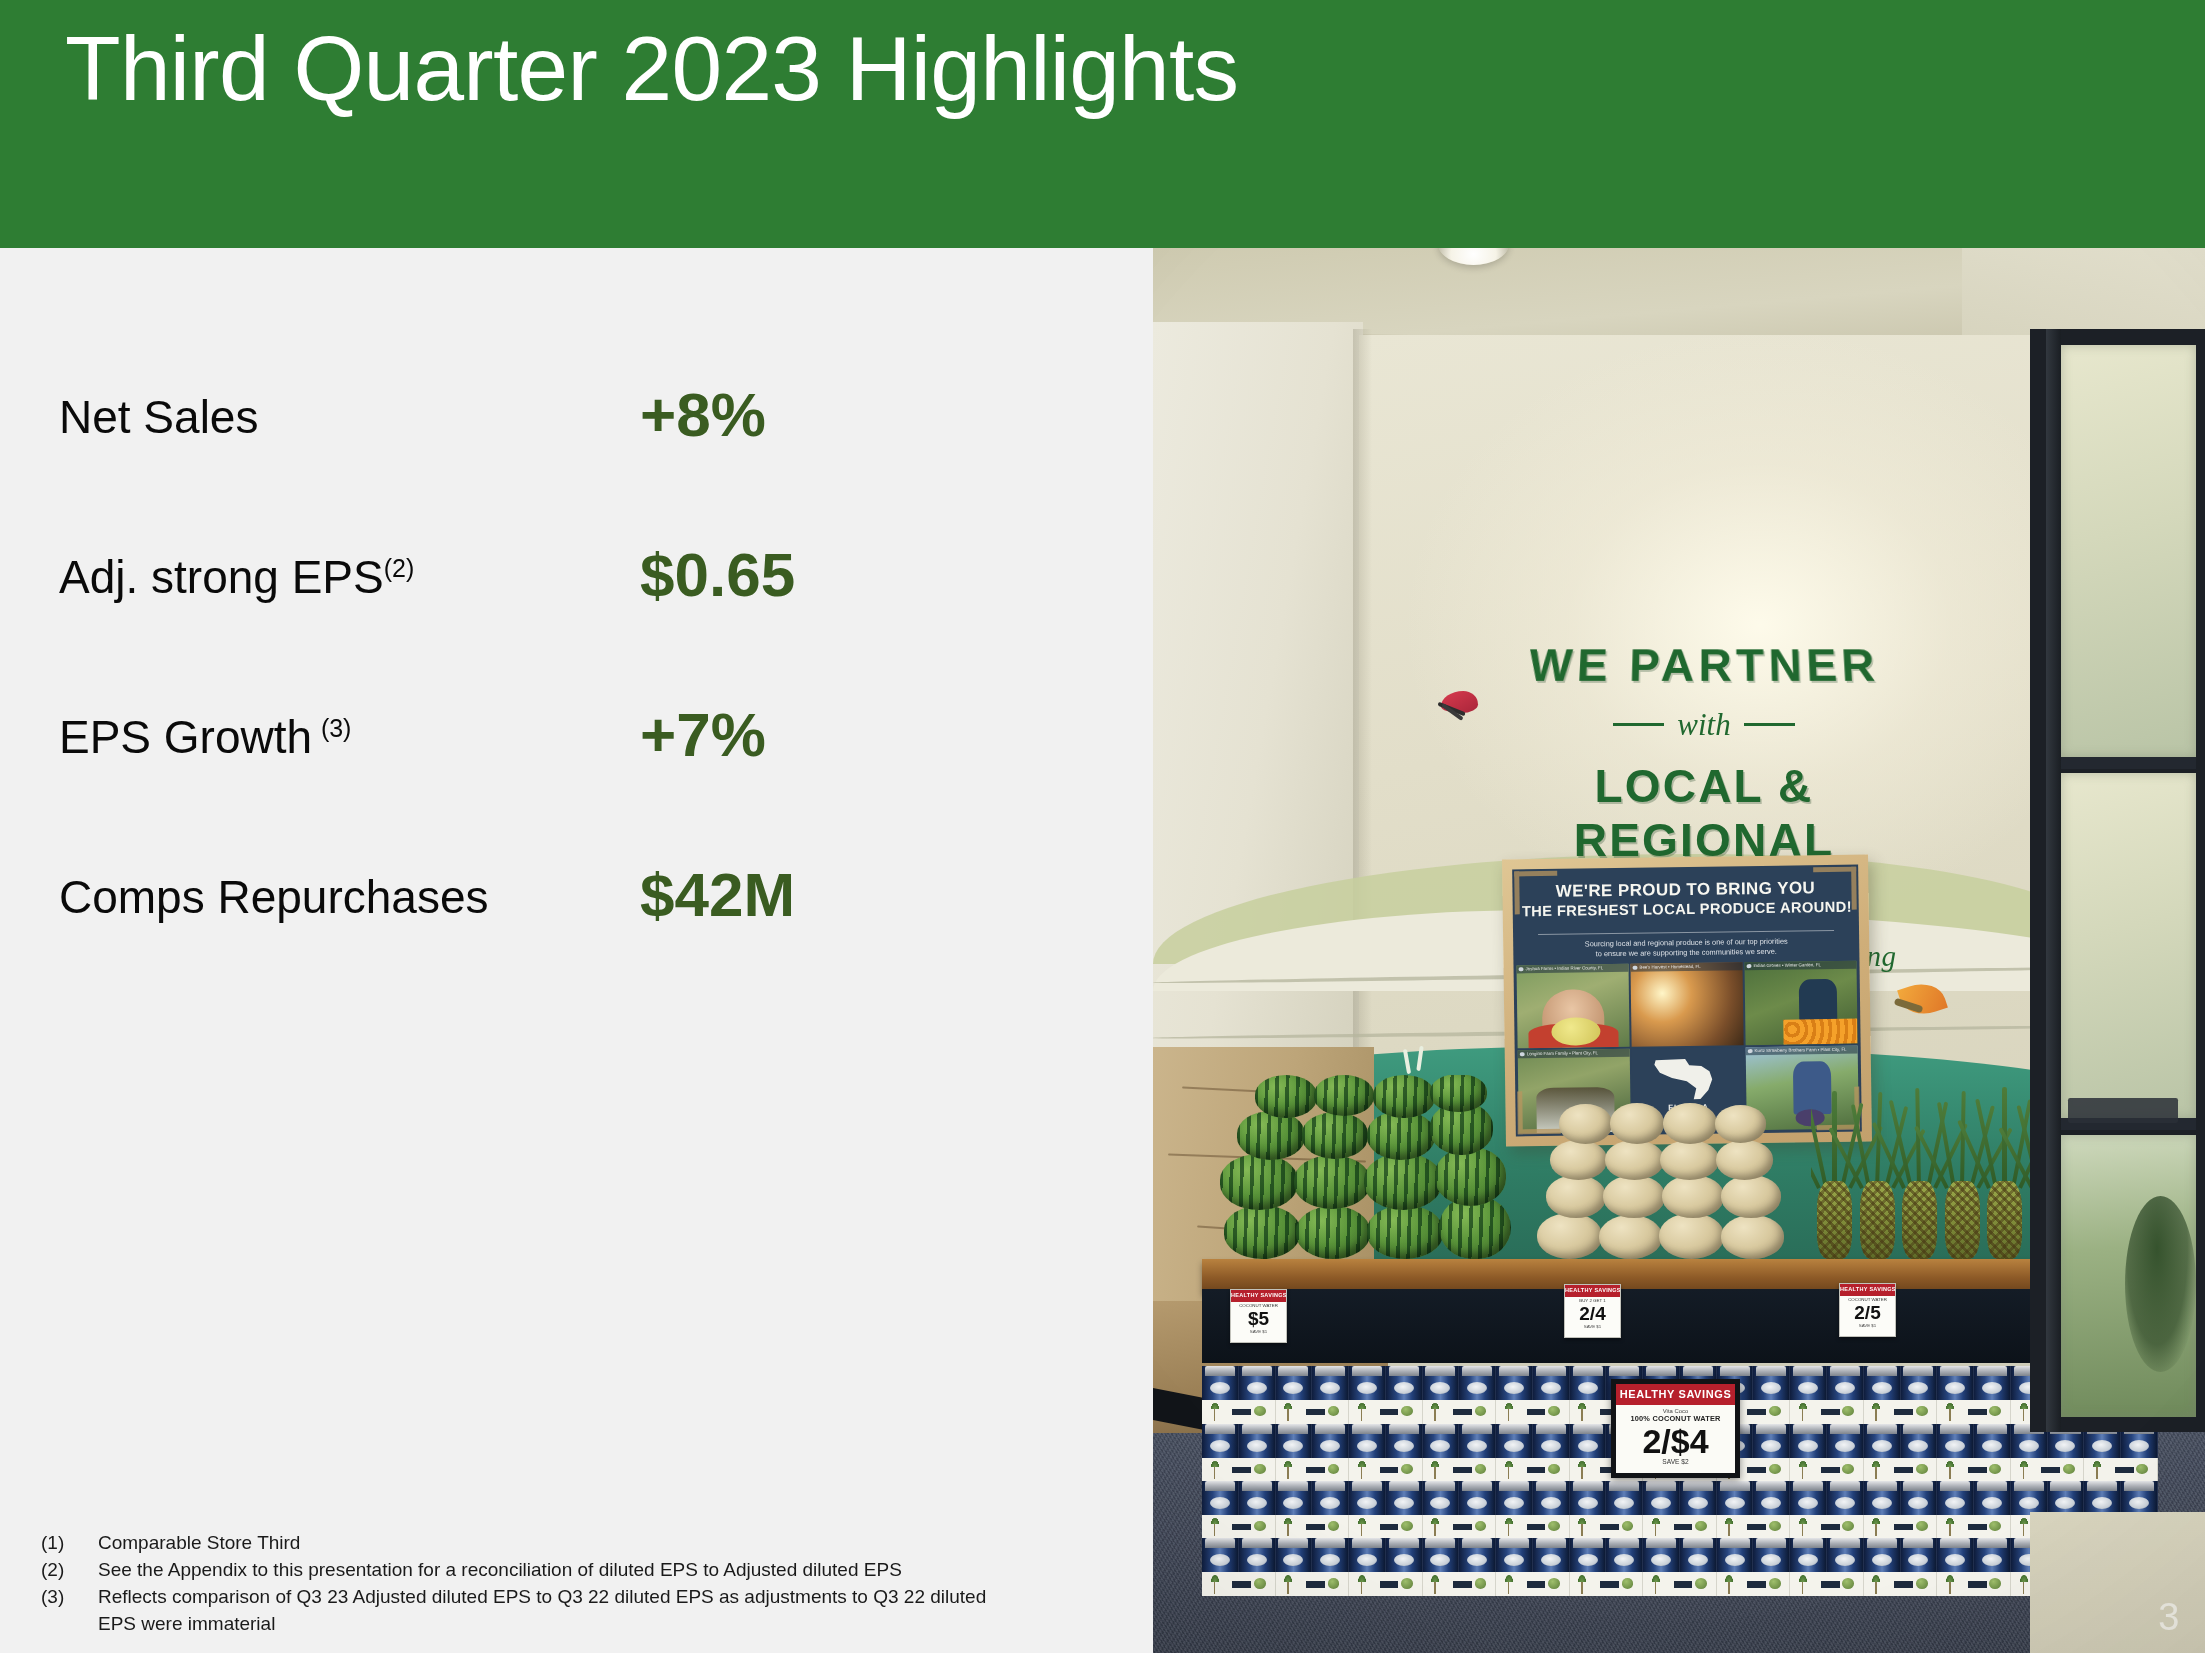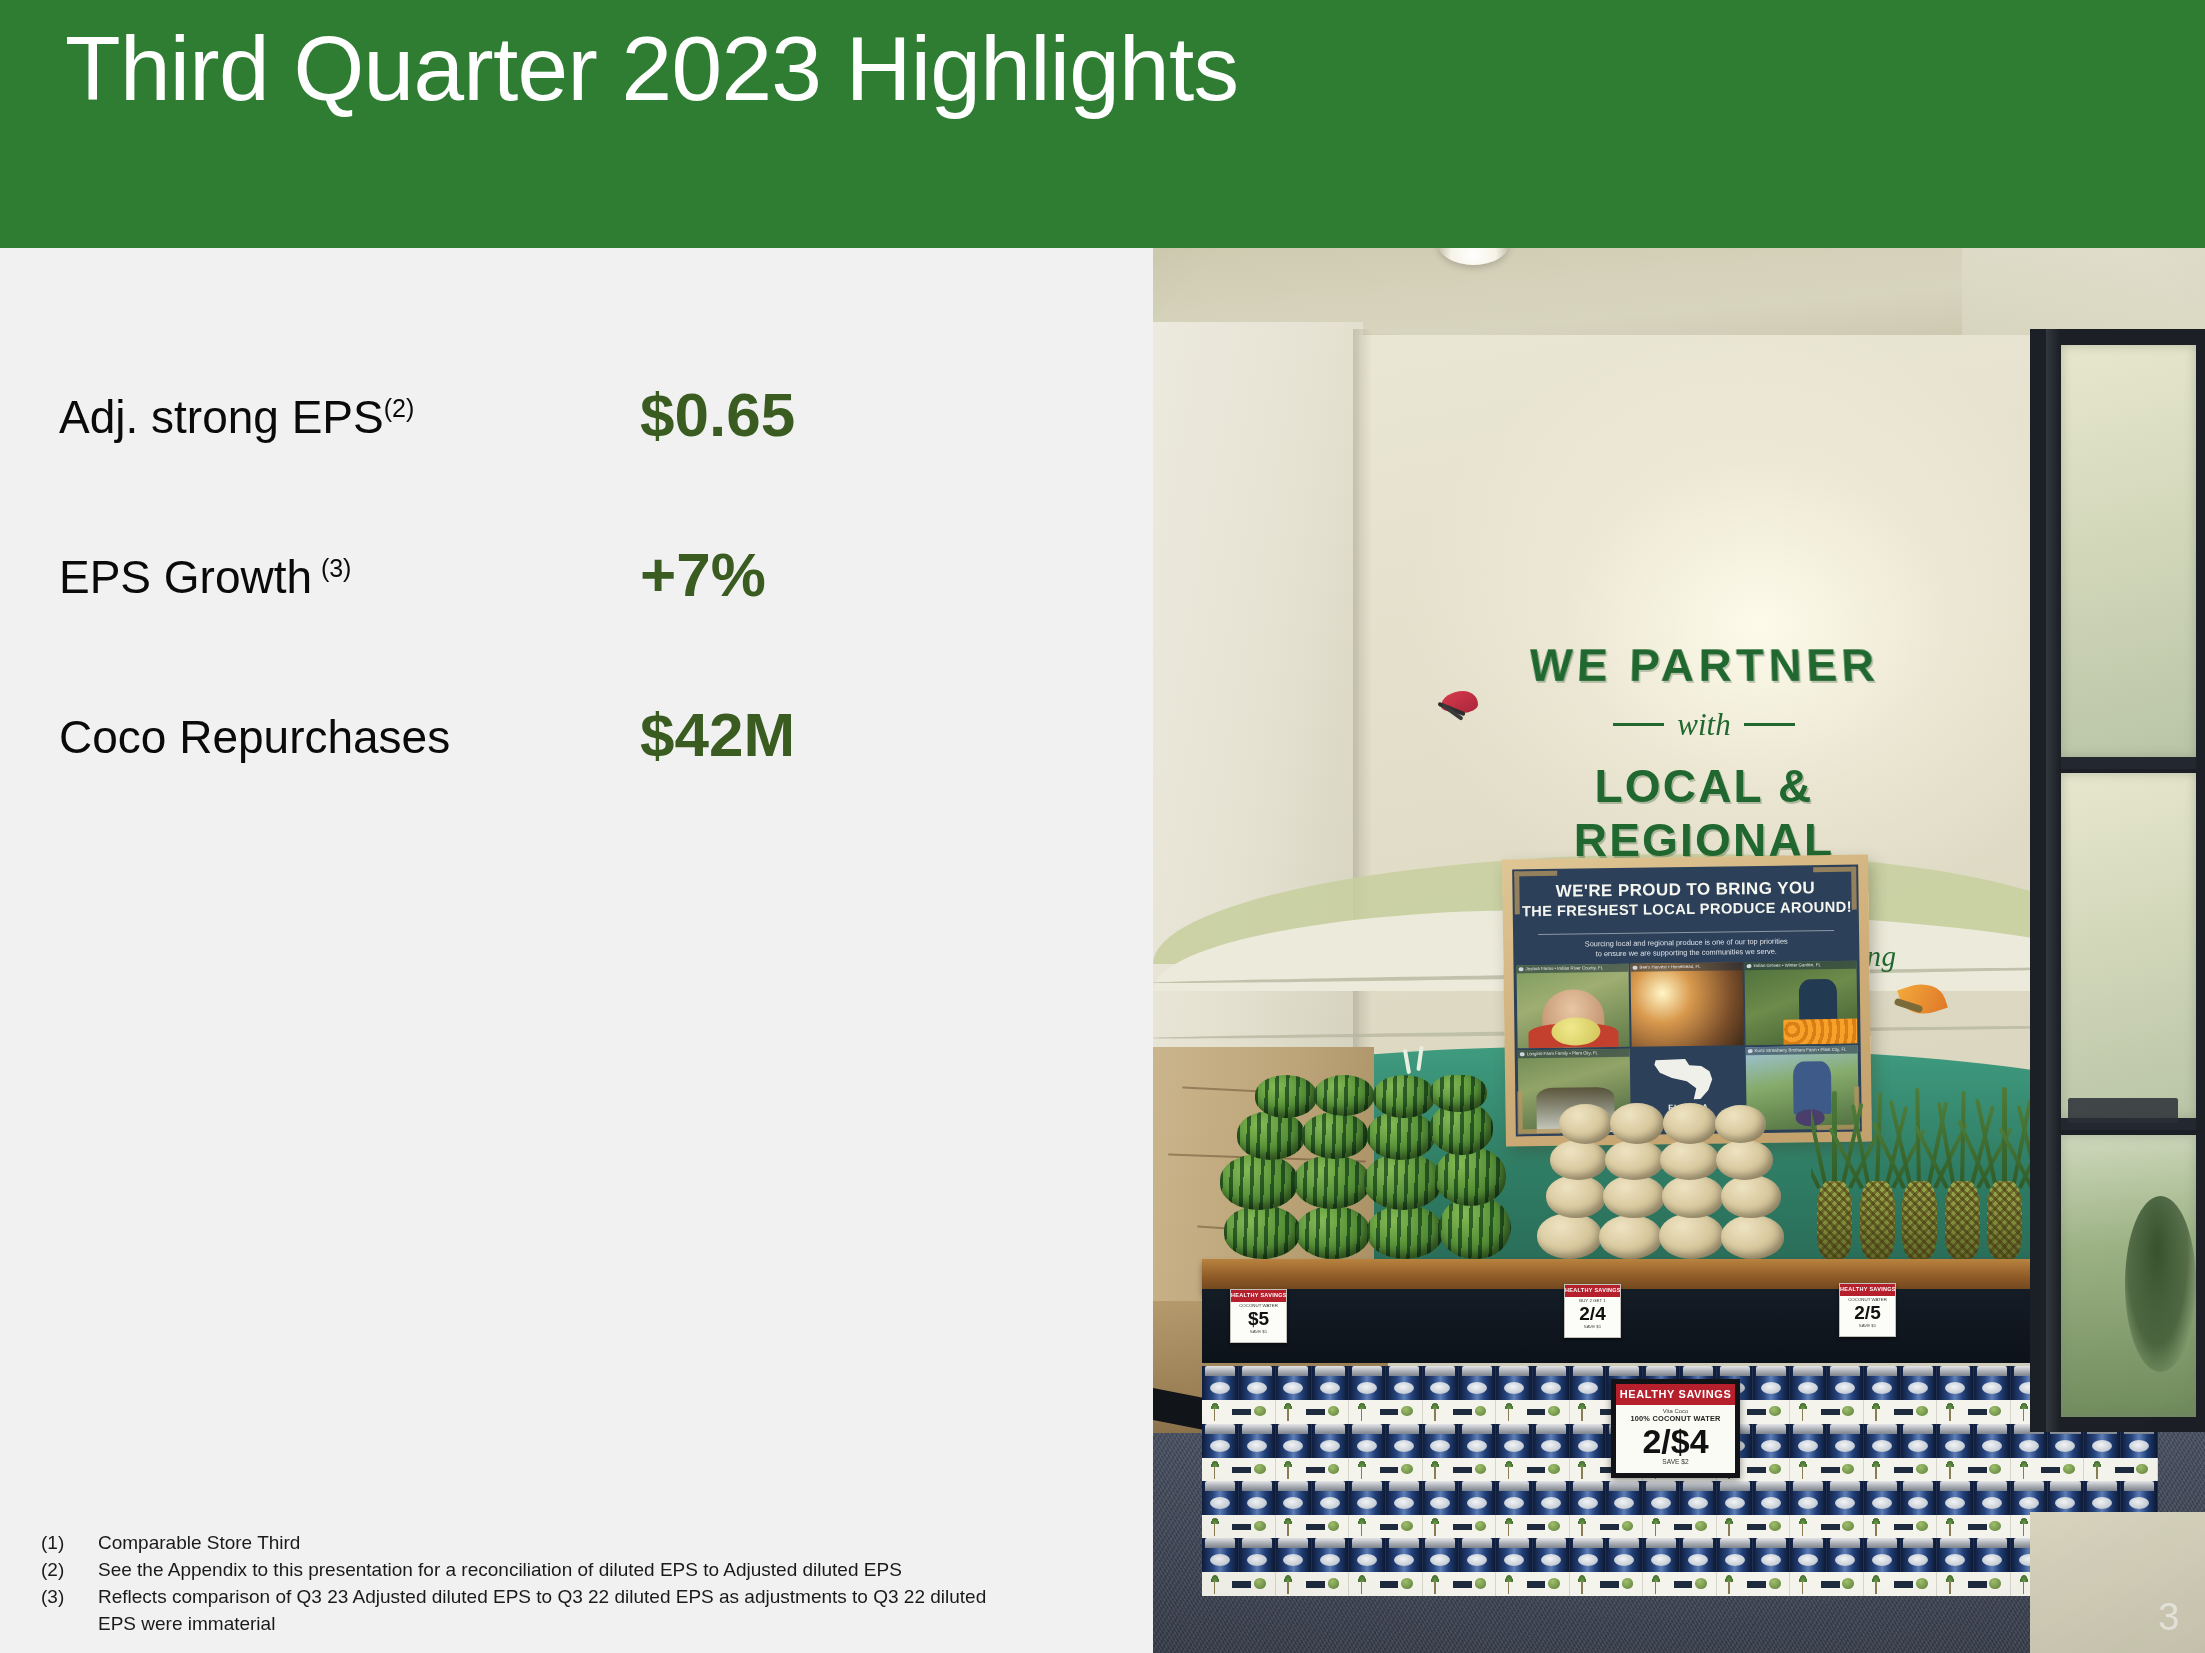--- a/index.html
+++ b/index.html
@@ -728,35 +728,39 @@
 <div id="slide">
 
   <div id="header-band">
     <div id="header-title">Third Quarter 2023 Highlights</div>
   </div>
 
   <div id="left-panel">
 
     <div id="metrics">
 
+      <div class="metric-row">
+        <div class="metric-label"><span>Net Sales</span></div>
+        <div class="metric-value">+8%</div>
+      </div>
 
 
       <div class="metric-row">
         <div class="metric-label"><span>Adj. strong EPS</span><span class="sup">(2)</span></div>
         <div class="metric-value">$0.65</div>
       </div>
 
       <div class="metric-row">
         <div class="metric-label"><span>EPS Growth</span><span class="sup spaced">(3)</span></div>
         <div class="metric-value">+7%</div>
       </div>
 
 
       <div class="metric-row">
-        <div class="metric-label"><span>Coco Repurchases</span></div>
+        <div class="metric-label"><span>Comps Repurchases</span></div>
         <div class="metric-value">$42M</div>
       </div>
 
     </div>
 
     <div id="footnotes">
       <div class="footnote">
         <span class="fn-marker">(1)</span>
         <span class="fn-text">Comparable Store Third</span>
       </div>

